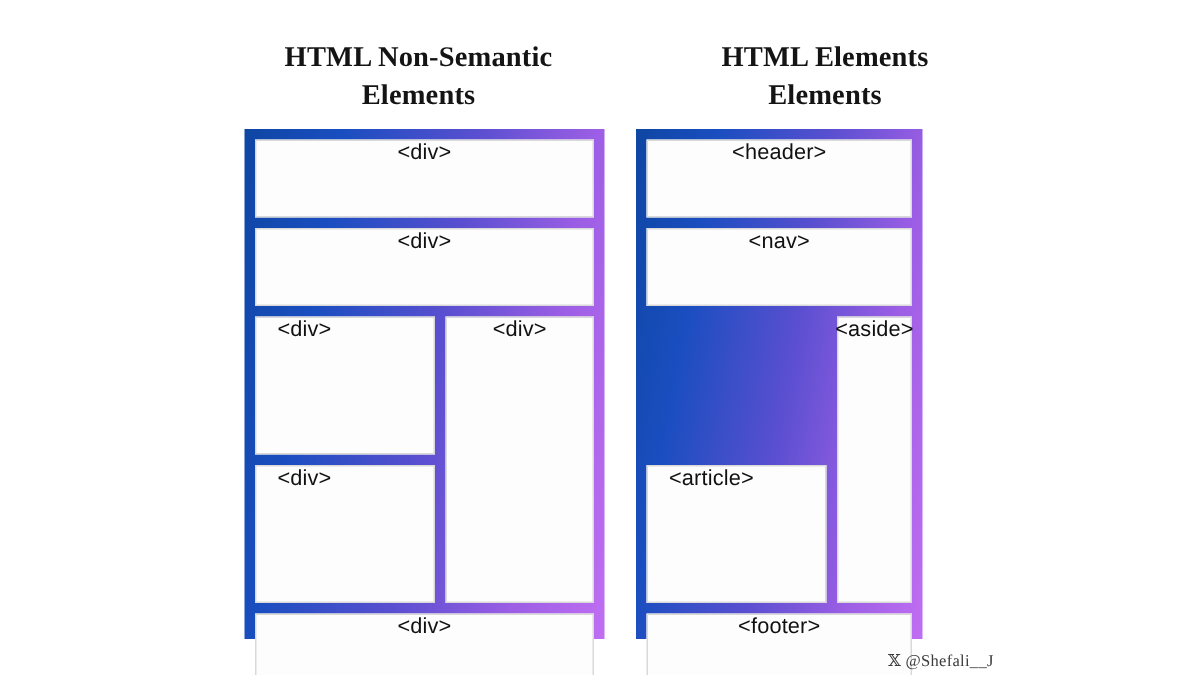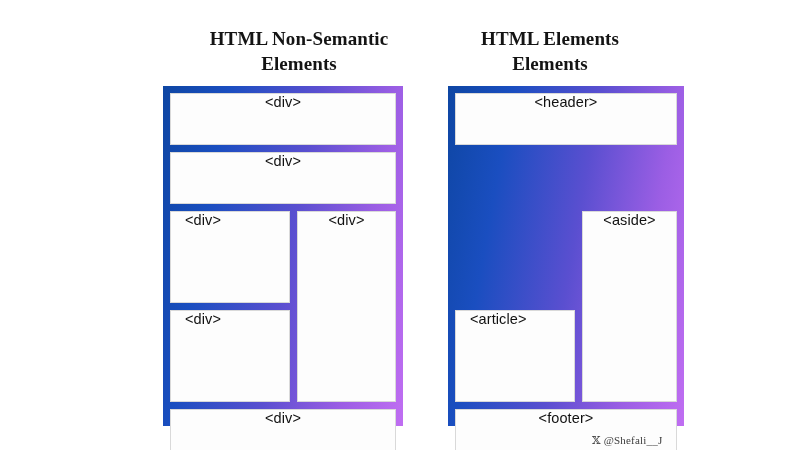--- a/index.html
+++ b/index.html
@@ -26,32 +26,32 @@
   .title {
     position: absolute;
     text-align: center;
     font-family: "Liberation Serif", "DejaVu Serif", serif;
     font-weight: 700;
     font-size: 19px;
     line-height: 25px;
     color: #141414;
     letter-spacing: 0.1px;
   }
-  #title-left  { left: 175px; top: 26px; width: 248px; }
+  #title-left  { left: 155px; top: 26px; width: 248px; }
   #title-right { left: 428px; top: 26px; width: 244px; }
 
   
   .diagram {
     position: absolute;
     box-sizing: border-box;
     padding: 7px;
     background-image: linear-gradient(100deg, #0e46a3 0%, #1a4ec0 22%, #5a4fd0 52%, #9b5ee4 78%, #c06ef2 100%);
   }
   #diagram-left  { left: 163px; top: 86px; width: 240px; height: 340px; }
-  #diagram-right { left: 448px; top: 86px; width: 236px; height: 340px; }
+  #diagram-right { left: 424px; top: 86px; width: 191px; height: 340px; }
 
   .diagram-inner {
     position: relative;
     width: 100%;
     height: 100%;
   }
 
   
   .box {
     position: absolute;
@@ -149,20 +149,23 @@
     </div>
   </div>
 
   <div class="diagram" id="diagram-right">
     <div class="diagram-inner">
 
       <div class="box row-top">
         <span class="lbl">&lt;header&gt;</span>
       </div>
 
+      <div class="box row-nav">
+        <span class="lbl">&lt;nav&gt;</span>
+      </div>
 
 
       <div class="box mid-b left-label">
         <span class="lbl">&lt;article&gt;</span>
       </div>
 
       <div class="box mid-tall">
         <span class="lbl">&lt;aside&gt;</span>
       </div>
 

